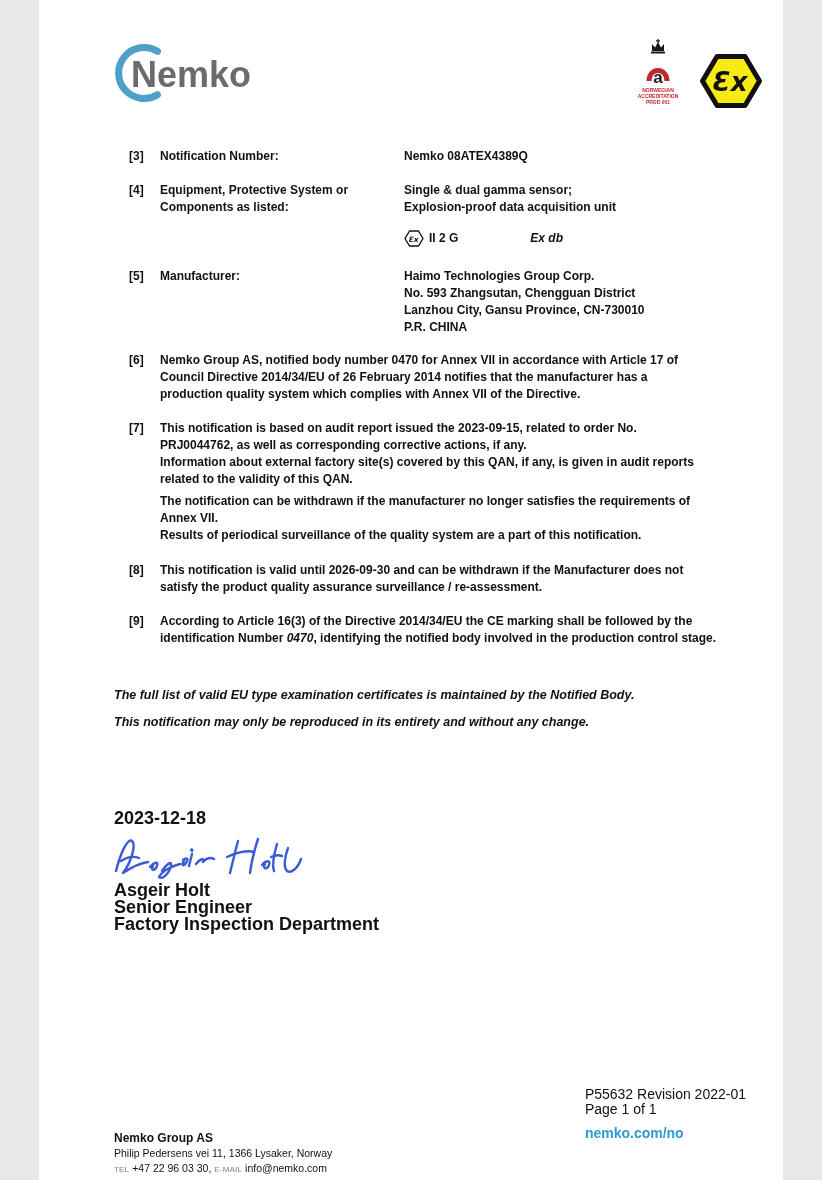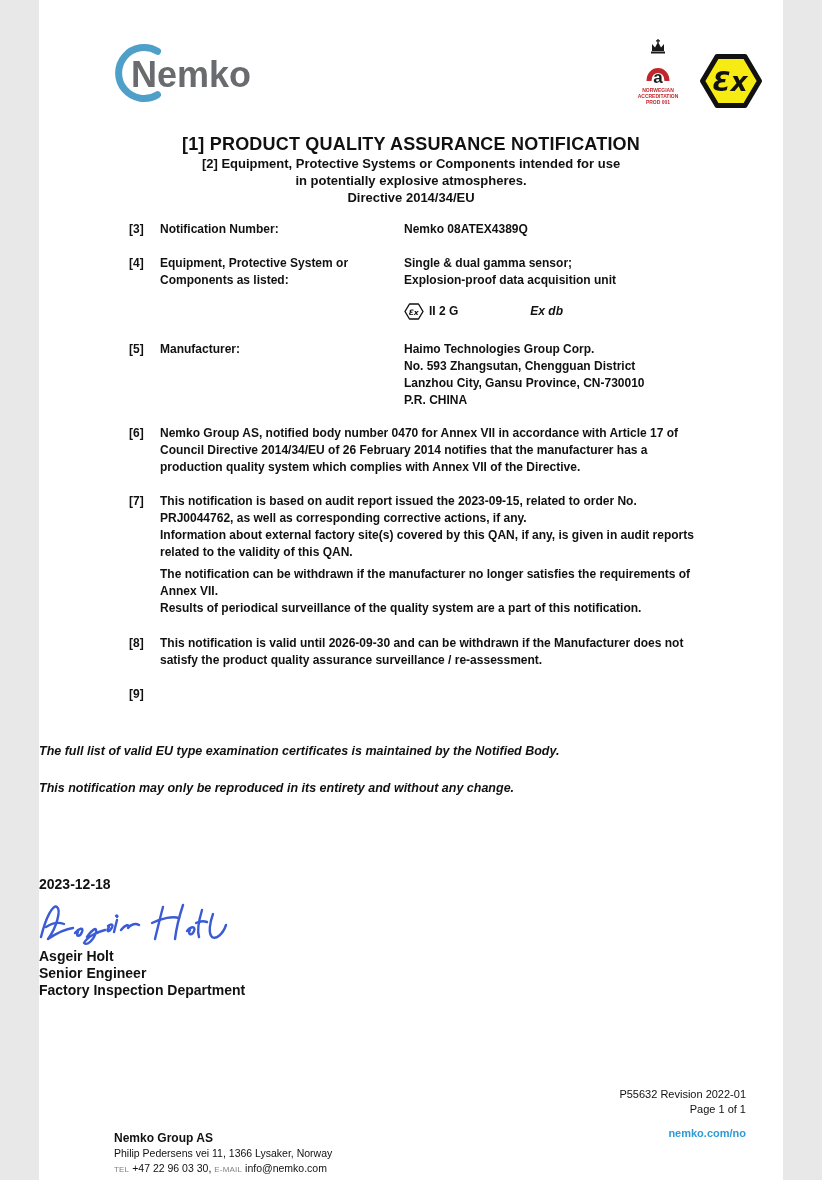--- a/index.html
+++ b/index.html
@@ -32,35 +32,35 @@
   .pre { white-space: pre-line; }
   .marking-line { margin-top: 14px; display: flex; align-items: center; }
   .marking-line .small-ex { margin-right: 5px; }
   .marking-code { margin-left: 72px; font-style: italic; }
   .mt21 { margin-top: 21px; }
   .mt16 { margin-top: 16px; }
   .mt18 { margin-top: 18px; }
   .para2 { margin-top: 5px; }
 
   
-  .statements { margin-top: 40px; padding-right: 32px;
+  .statements { margin-top: 40px; padding-left: 75px; padding-right: 32px;
                 font-size: 12.5px; line-height: 17px; font-weight: bold; font-style: italic; }
-  .statements .stmt + .stmt { margin-top: 20px; }
-
-  
-  .sign-block { margin-top: 79px; font-size: 14px; line-height: 17px; font-weight: bold; }
+  .statements .stmt + .stmt { margin-top: 10px; }
+
+  
+  .sign-block { margin-top: 79px; padding-left: 75px; font-size: 18px; line-height: 17px; font-weight: bold; }
   .sign-date { }
   .sign-svg { display: block; margin: 2px 0 0 -4px; }
   .sign-name-lines { margin-top: 1px; }
 
   
   .footer-left { position: absolute; left: 75px; top: 1130px; font-size: 10.5px; line-height: 14.5px; }
   .footer-company { font-size: 12px; font-weight: bold; line-height: 16px; }
   .footer-small { font-size: 8px; color: #808080; letter-spacing: 0.2px; text-align: right; }
-  .footer-right { position: absolute; right: 37px; top: 1087px; text-align: right; font-size: 11px; line-height: 15px; }
+  .footer-right { position: absolute; right: 37px; top: 1087px; text-align: left; font-size: 14px; line-height: 15px; }
   .footer-site { margin-top: 9px; color: #2e9bd6; font-weight: bold; }
 </style>
 </head>
 <body>
 
 <div class="page">
 
   <div class="header">
     <svg class="nemko-logo" width="158" height="66" viewBox="0 0 158 66">
       <path d="M 46.5 11.3 A 25.5 25.5 0 1 0 46.5 54.7" fill="none" stroke="#4fa0c8" stroke-width="7" stroke-linecap="round"></path>
@@ -79,26 +79,20 @@
       <text x="23" y="60" text-anchor="middle" font-family="Liberation Sans, sans-serif" font-weight="bold" font-size="5" fill="#c0272d">ACCREDITATION</text>
       <text x="23" y="66" text-anchor="middle" font-family="Liberation Sans, sans-serif" font-weight="bold" font-size="5" fill="#c0272d">PROD 001</text>
     </svg>
 
     <svg class="ex-logo" width="64" height="56" viewBox="0 0 64 56">
       <polygon points="18,3.5 46,3.5 60.5,28 46,52.5 18,52.5 3.5,28" fill="#f6ec13" stroke="#111" stroke-width="5" stroke-linejoin="round"></polygon>
       <text x="31" y="38" text-anchor="middle" font-family="DejaVu Sans, sans-serif" font-weight="bold" font-style="italic" font-size="26" fill="#111">Ɛx</text>
     </svg>
   </div>
 
-  <div class="title-block">
-    <h1 class="title-main">[1] PRODUCT QUALITY ASSURANCE NOTIFICATION</h1>
-    <div class="title-sub">[2] Equipment, Protective Systems or Components intended for use</div>
-    <div class="title-sub">in potentially explosive atmospheres.</div>
-    <div class="title-sub">Directive 2014/34/EU</div>
-  </div>
 
   <div class="items">
 
     <div class="item two-col">
       <div class="num">[3]</div>
       <div>Notification Number:</div>
       <div>Nemko 08ATEX4389Q</div>
     </div>
 
     <div class="item two-col">
@@ -149,20 +143,21 @@
     </div>
 
     <div class="item mt18">
       <div class="num">[8]</div>
       <div class="pre">This notification is valid until 2026-09-30 and can be withdrawn if the Manufacturer does not
 satisfy the product quality assurance surveillance / re-assessment.</div>
     </div>
 
     <div class="item">
       <div class="num">[9]</div>
+      <div><span>According to Article 16(3) of the Directive 2014/34/EU the CE marking shall be followed by the identification Number </span><i>0470</i><span>, identifying the notified body involved in the production control stage.</span></div>
     </div>
 
   </div>
 
   <div class="statements">
     <div class="stmt">The full list of valid EU type examination certificates is maintained by the Notified Body.</div>
     <div class="stmt">This notification may only be reproduced in its entirety and without any change.</div>
   </div>
 
   <div class="sign-block">

